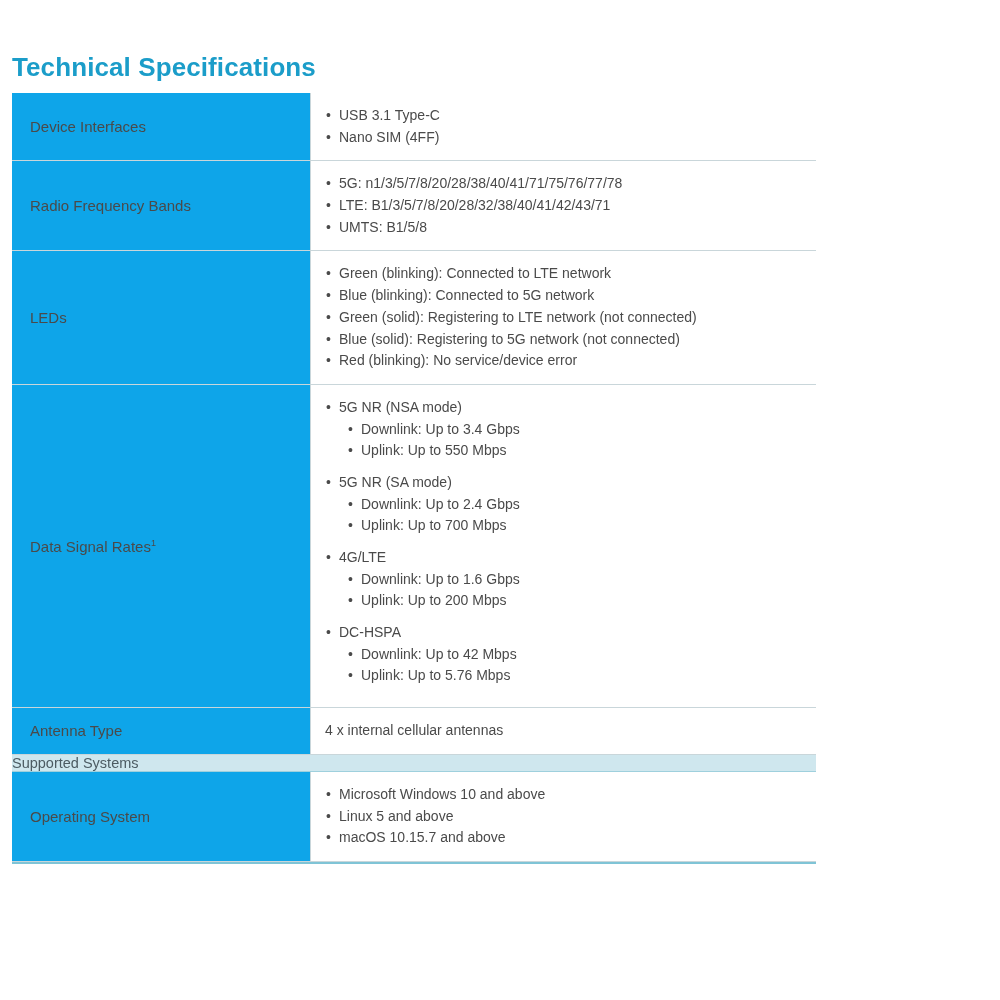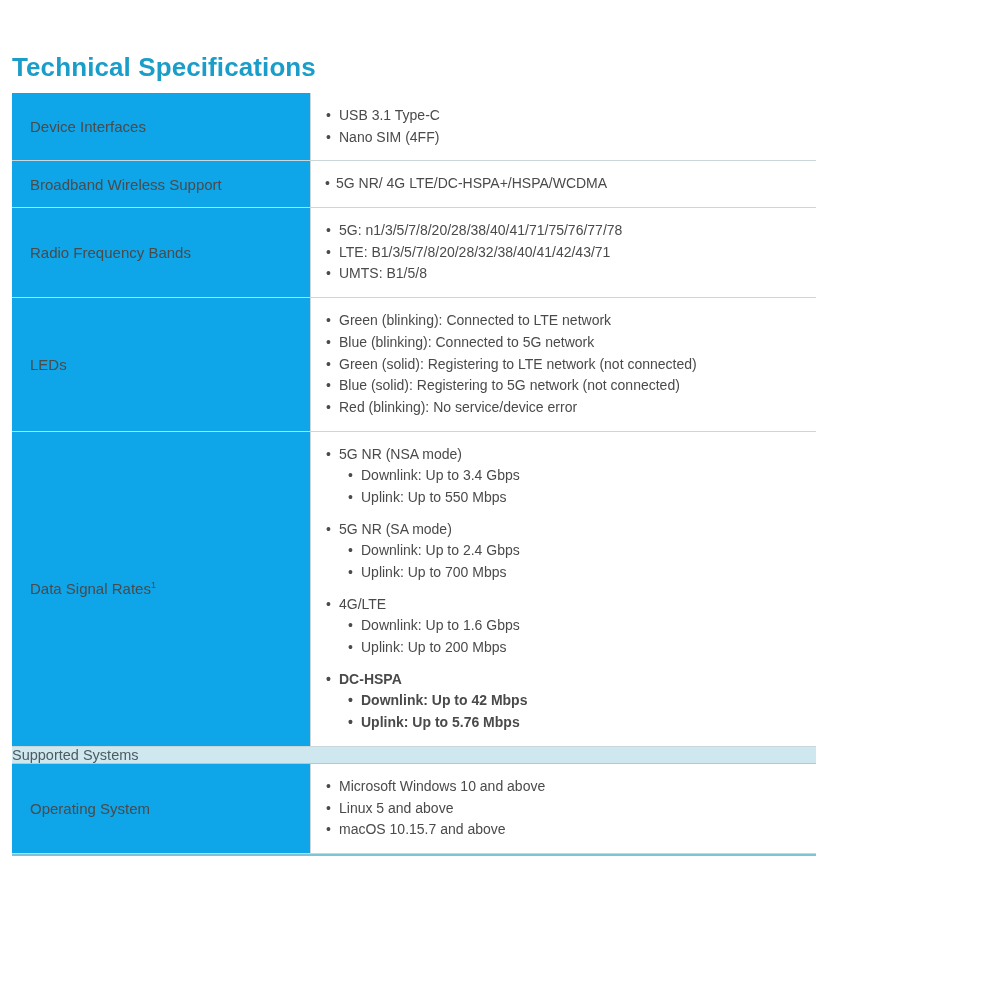--- a/index.html
+++ b/index.html
@@ -87,21 +87,21 @@
     line-height: 1.55;
   }
   ul.sub > li::before {
     content: "\2022";
     position: absolute;
     left: 1px;
     top: 0;
     color: #4a4a4a;
   }
   .group { margin-bottom: 10px; }
-  .group:last-child { margin-bottom: 0; font-weight: bold; }
+  .group:last-child { margin-bottom: 8px; }
   .plain-line { line-height: 1.55; }
   .tight-bullet {
     position: relative;
     padding-left: 11px;
     line-height: 1.55;
   }
   .tight-bullet::before {
     content: "\2022";
     position: absolute;
     left: 0;
@@ -129,26 +129,20 @@
       <tr>
         <td class="label-cell">Device Interfaces</td>
         <td class="value-cell">
           <ul class="bullets">
             <li>USB 3.1 Type-C</li>
             <li>Nano SIM (4FF)</li>
           </ul>
         </td>
       </tr>
 
-      <tr>
-        <td class="label-cell">Broadband Wireless Support</td>
-        <td class="value-cell">
-          <div class="tight-bullet">5G NR/ 4G LTE/DC-HSPA+/HSPA/WCDMA</div>
-        </td>
-      </tr>
 
       <tr>
         <td class="label-cell">Radio Frequency Bands</td>
         <td class="value-cell">
           <ul class="bullets">
             <li>5G: n1/3/5/7/8/20/28/38/40/41/71/75/76/77/78</li>
             <li>LTE: B1/3/5/7/8/20/28/32/38/40/41/42/43/71</li>
             <li>UMTS: B1/5/8</li>
           </ul>
         </td>
@@ -209,20 +203,26 @@
             </ul>
             <ul class="sub">
               <li>Downlink: Up to 42 Mbps</li>
               <li>Uplink: Up to 5.76 Mbps</li>
             </ul>
           </div>
 
         </td>
       </tr>
 
+      <tr>
+        <td class="label-cell">Antenna Type</td>
+        <td class="value-cell">
+          <div class="plain-line">4 x internal cellular antennas</div>
+        </td>
+      </tr>
 
       <tr class="section-row">
         <td colspan="2">Supported Systems</td>
       </tr>
 
       <tr>
         <td class="label-cell">Operating System</td>
         <td class="value-cell">
           <ul class="bullets">
             <li>Microsoft Windows 10 and above</li>

